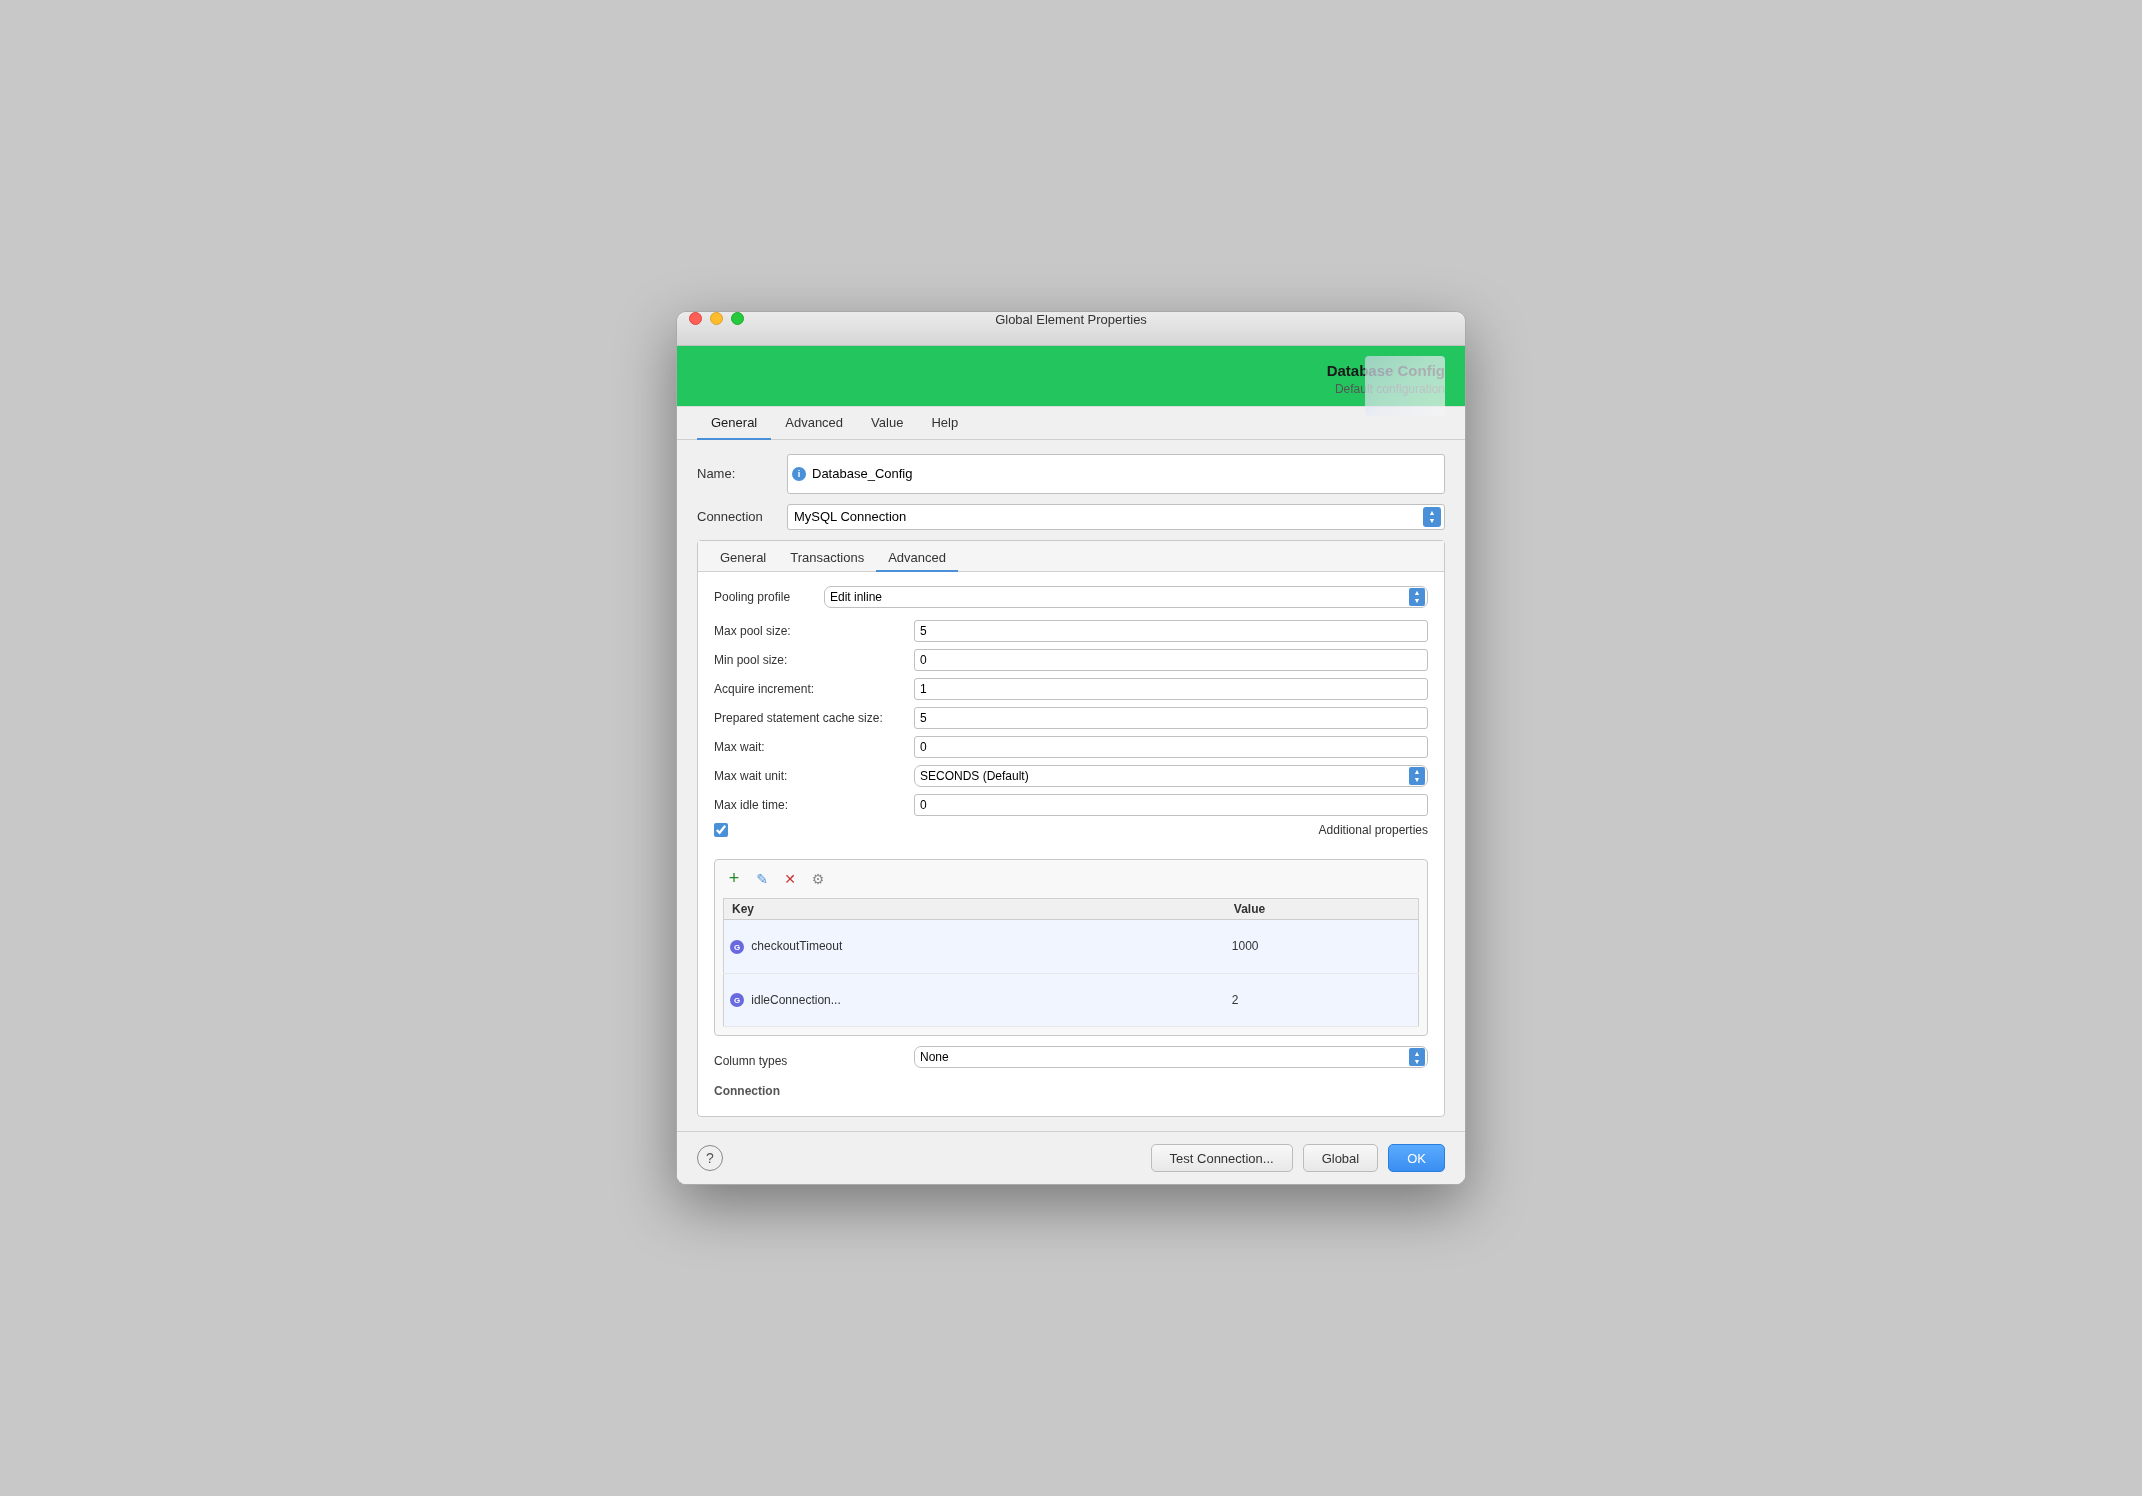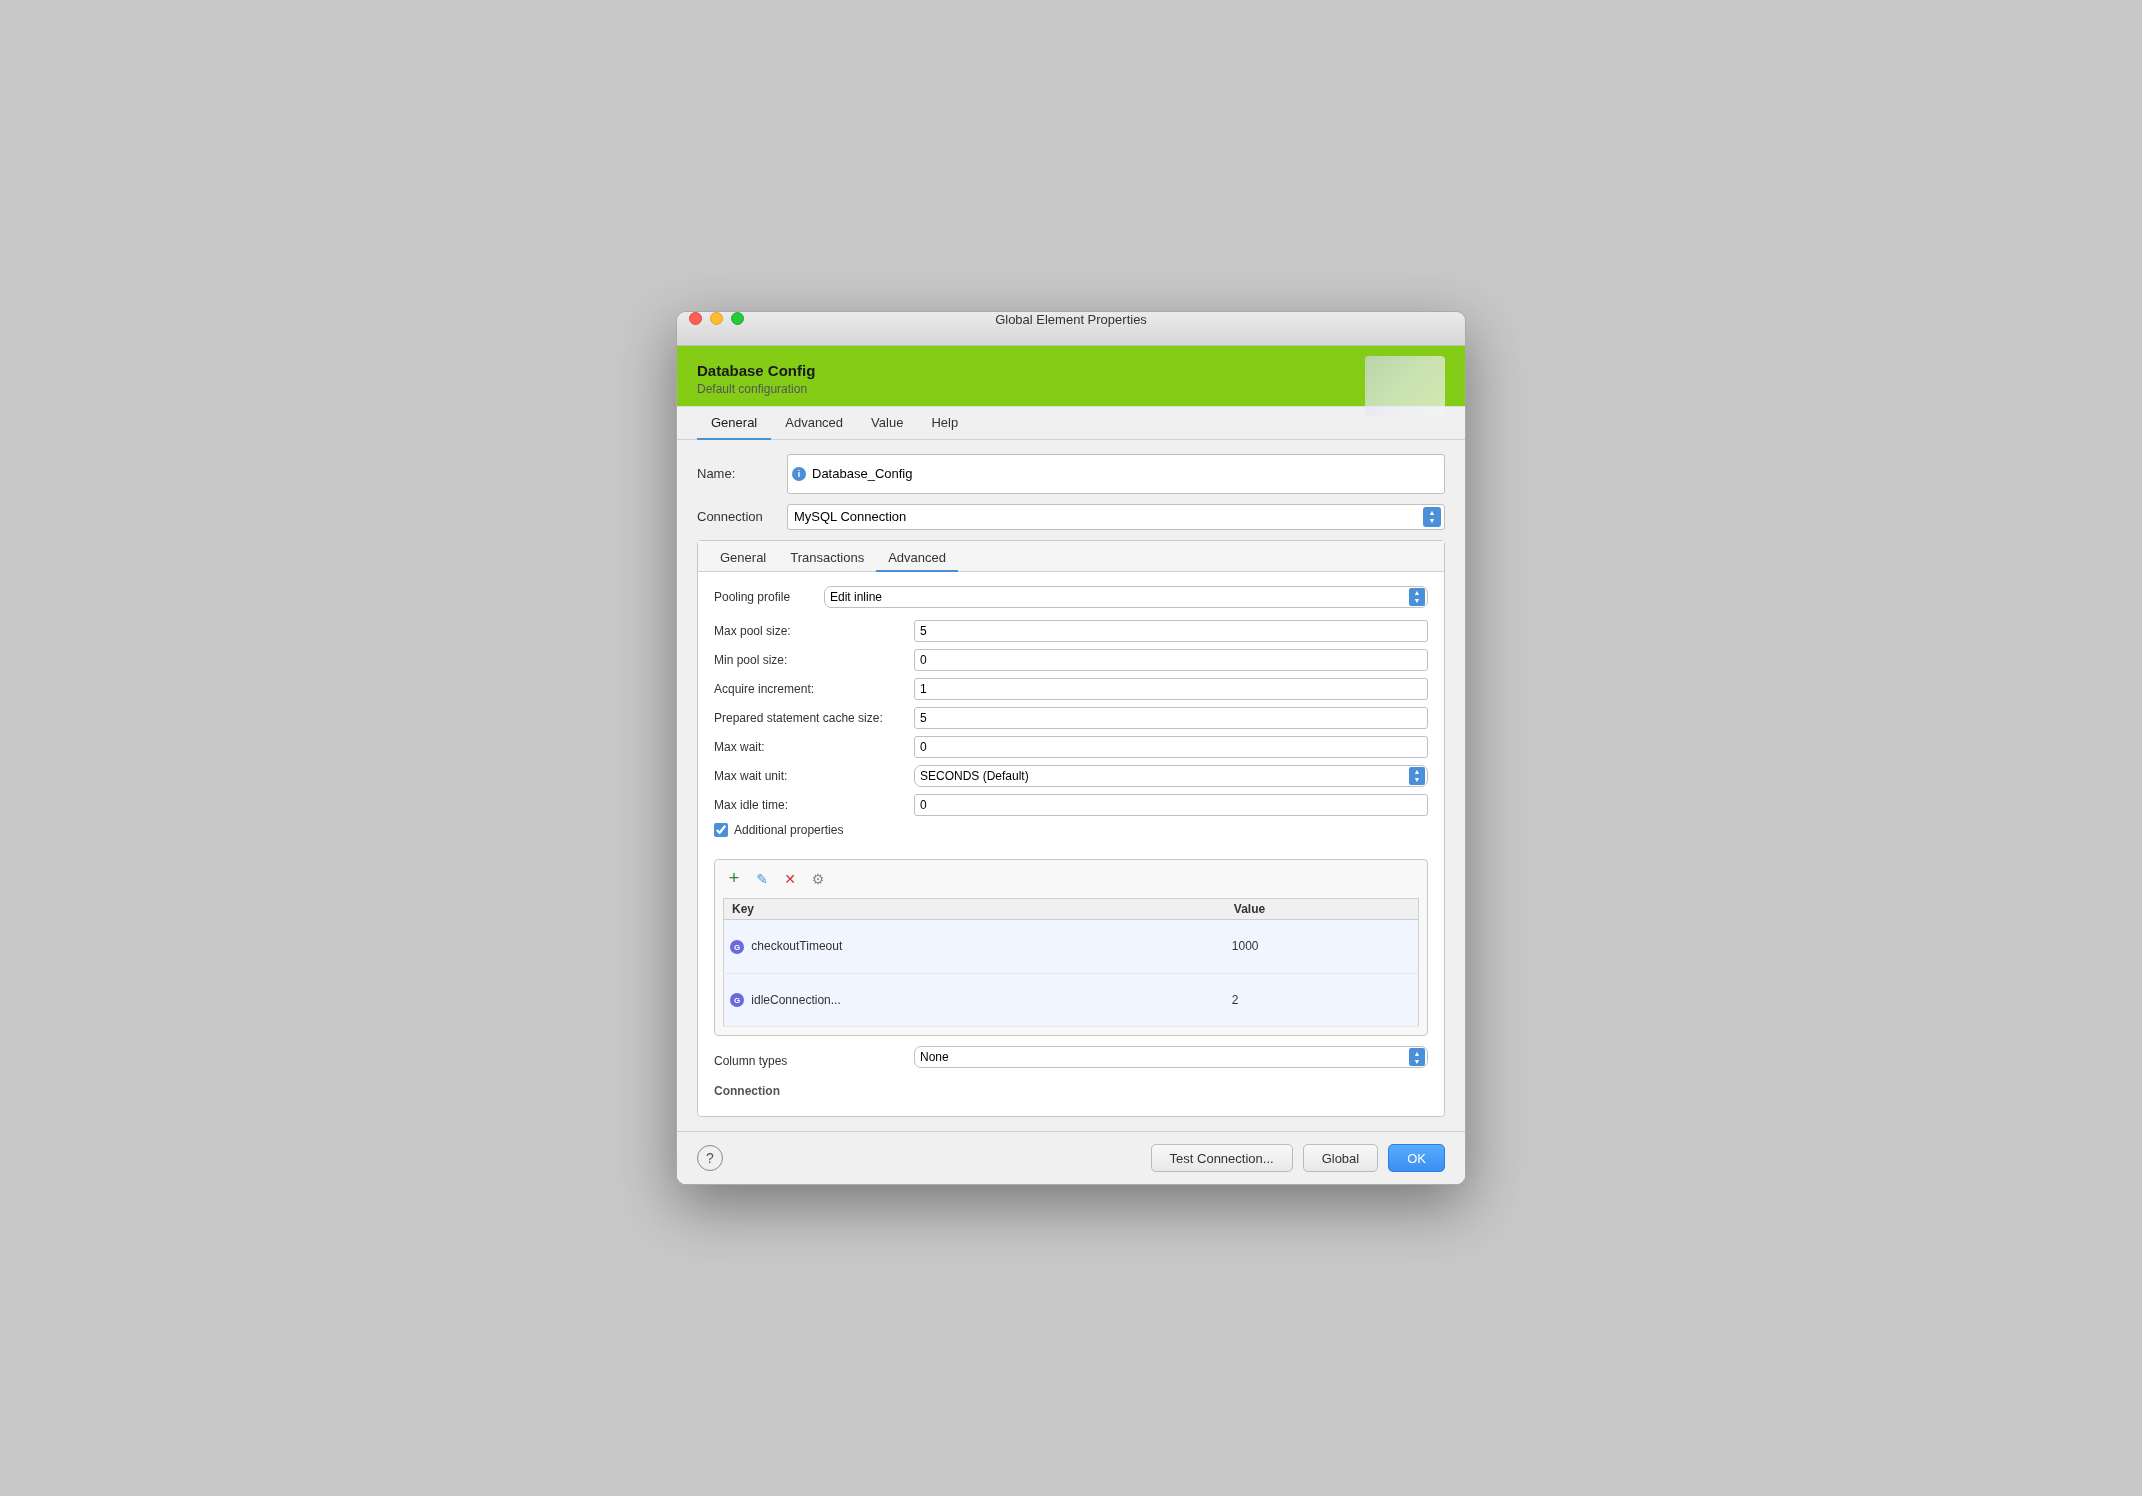--- a/index.html
+++ b/index.html
@@ -54,23 +54,24 @@
     }
     .traffic-light.close { background: #ff5f56; border: 1px solid #e0443e; }
     .traffic-light.minimize { background: #ffbd2e; border: 1px solid #dea123; }
     .traffic-light.maximize { background: #27c93f; border: 1px solid #1aab29; }
     .window-body {
       padding: 0;
       background: #f0f0f0;
     }
     .header-section {
       padding: 16px 20px 10px 20px;
-      background: #84cc16;
+      background: #22c55e;
       border-bottom: 1px solid #ddd;
       position: relative;
+      text-align: right;
     }
     .header-section::after {
       content: '';
       position: absolute;
       top: 10px;
       right: 20px;
       width: 80px;
       height: 60px;
       background: linear-gradient(135deg, #d0d8e8 0%, #e8ecf4 50%, #f5f5f5 100%);
       border-radius: 4px;
@@ -246,20 +247,21 @@
     .pooling-label {
       font-size: 12px;
       color: #333;
       min-width: 110px;
     }
     .checkbox-row {
       display: flex;
       align-items: center;
       gap: 6px;
       margin-bottom: 22px;
+      justify-content: space-between;
     }
     .checkbox-row input[type="checkbox"] {
       width: 14px;
       height: 14px;
       accent-color: #4a90d9;
       cursor: pointer;
     }
     .checkbox-label {
       font-size: 12px;
       color: #333;

